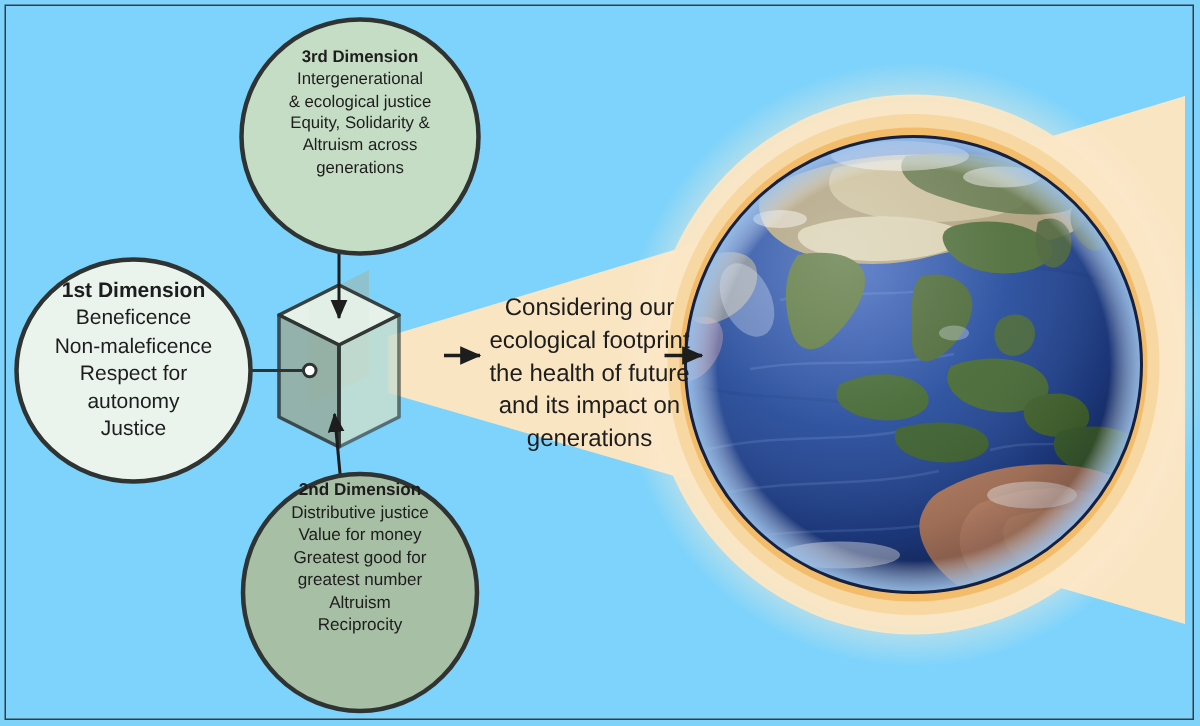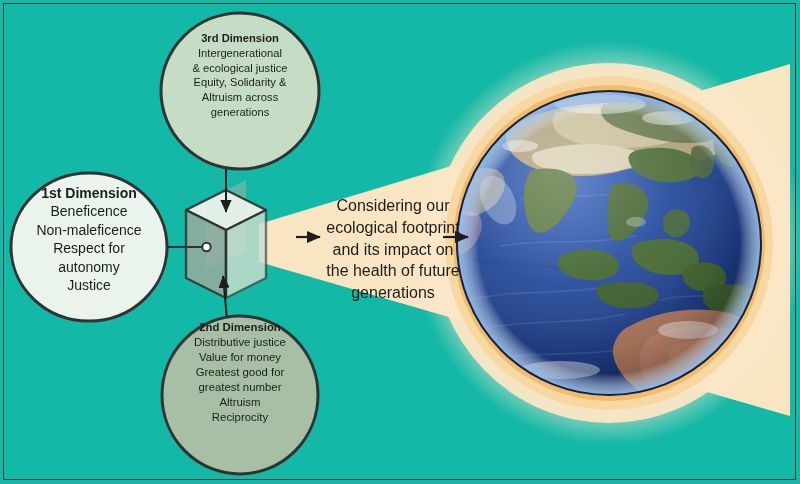--- a/index.html
+++ b/index.html
@@ -7,21 +7,21 @@
     padding: 0;
     background: #ffffff;
   }
   body {
     font-family: "Liberation Sans", sans-serif;
   }
   #stage {
     position: relative;
     width: 800px;
     height: 484px;
-    background: #14b8a6;
+    background: #7dd3fc;
     overflow: hidden;
   }
   #frame {
     position: absolute;
     left: 3px;
     top: 3px;
     width: 793px;
     height: 477px;
     border: 1.5px solid #3a3a3a;
     box-sizing: border-box;
@@ -284,19 +284,19 @@
     <span class="node-line">Value for money</span>
     <span class="node-line">Greatest good for</span>
     <span class="node-line">greatest number</span>
     <span class="node-line">Altruism</span>
     <span class="node-line">Reciprocity</span>
   </div>
 
   <div class="node-text" id="t-caption">
     <span class="node-line">Considering our</span>
     <span class="node-line">ecological footprint</span>
+    <span class="node-line">the health of future</span>
     <span class="node-line">and its impact on</span>
-    <span class="node-line">the health of future</span>
     <span class="node-line">generations</span>
   </div>
 
   <div id="frame"></div>
 </div>
 
 </body></html>

